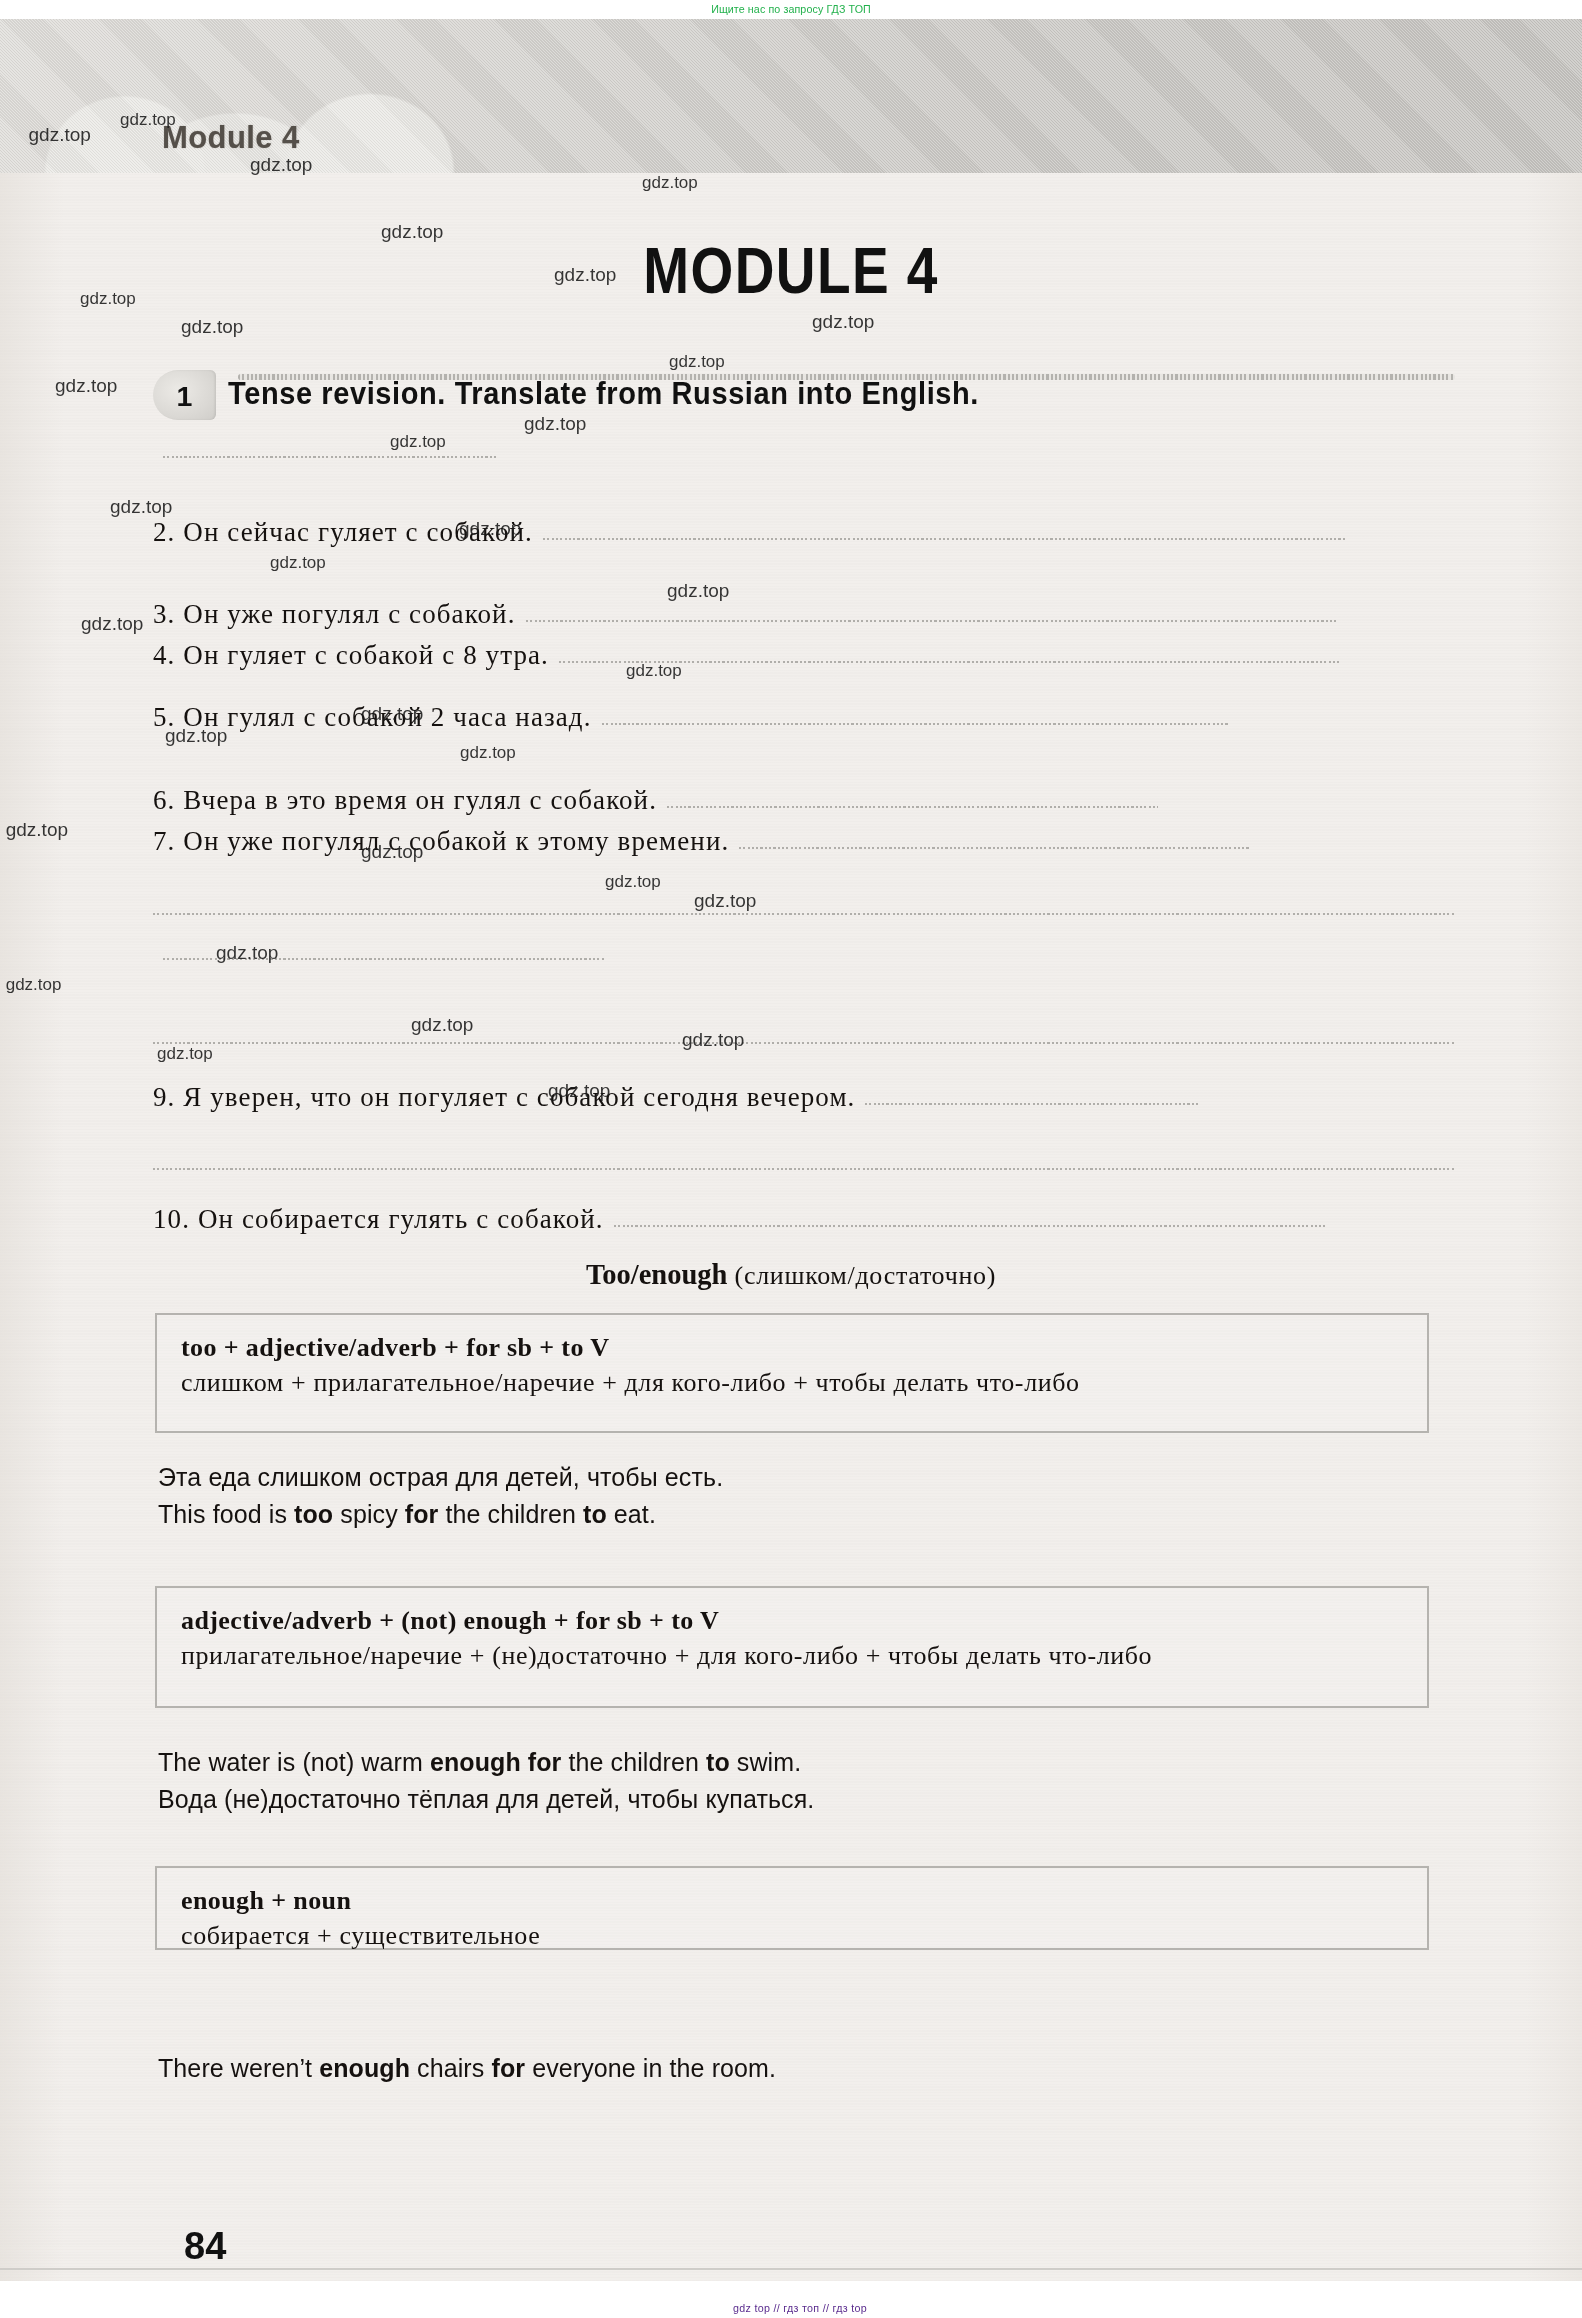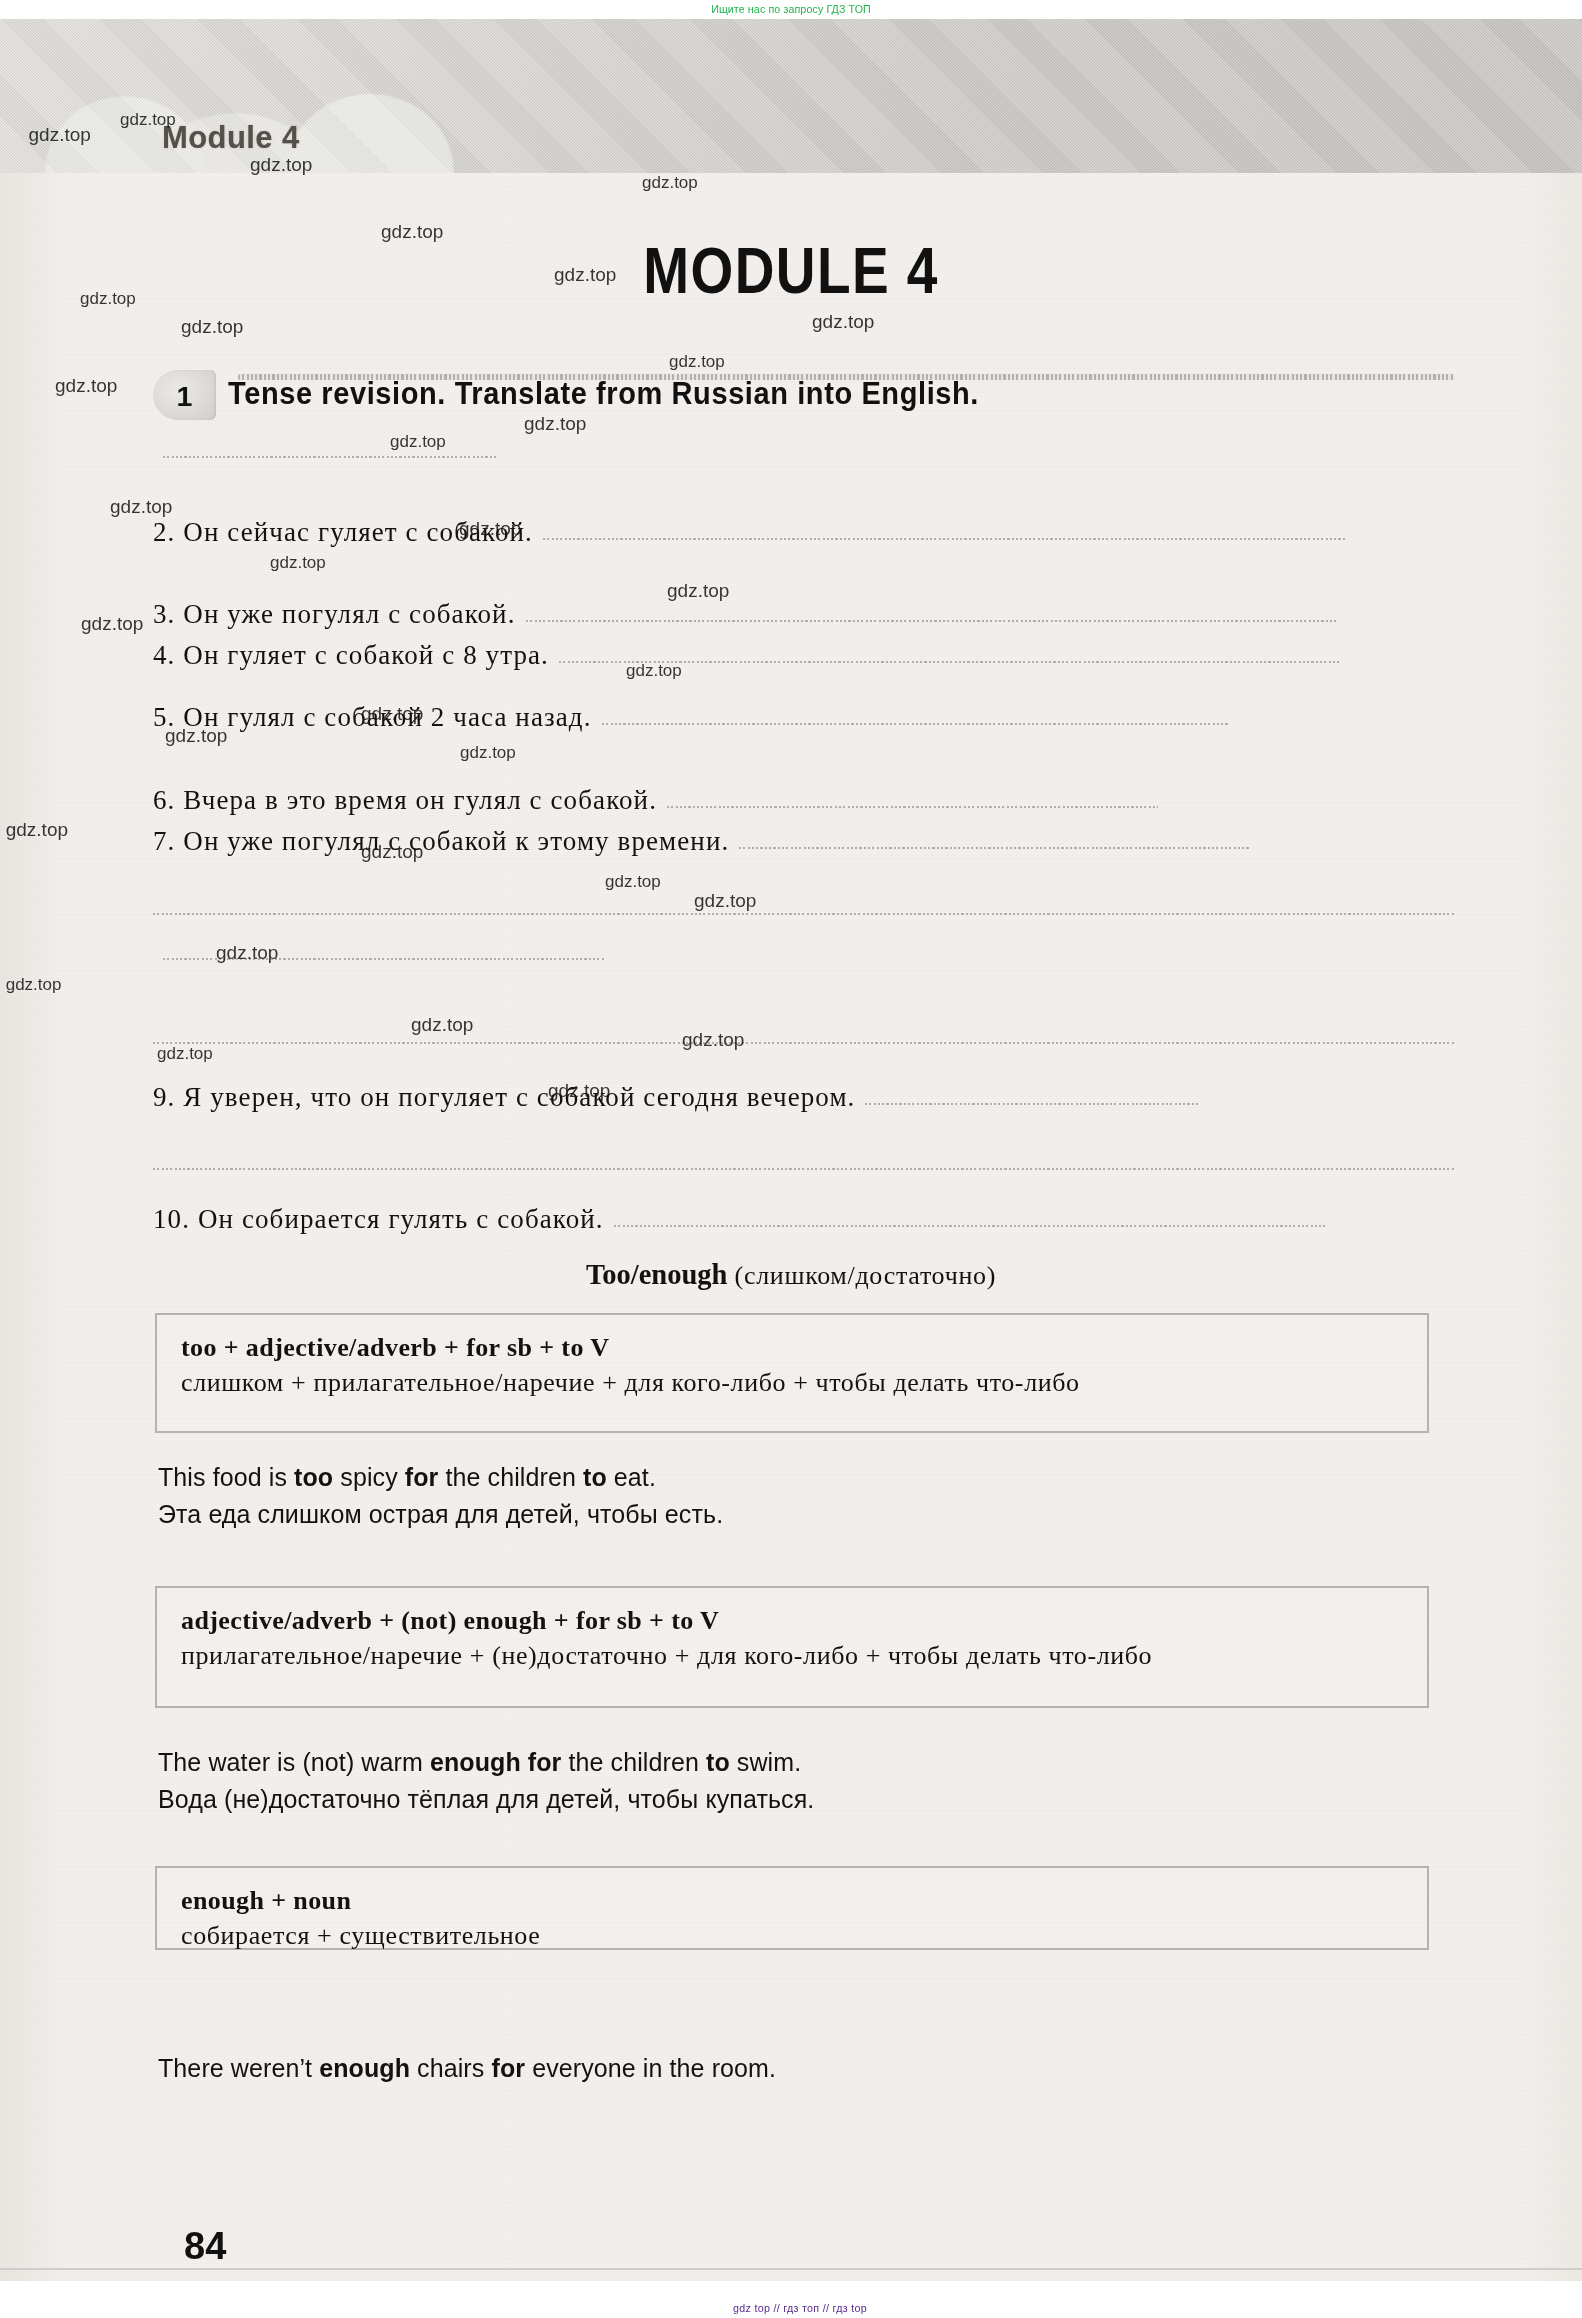--- a/index.html
+++ b/index.html
@@ -252,22 +252,22 @@
     <div id="too-enough-heading">
       <span class="en">Too/enough </span><span class="ru">(слишком/достаточно)</span>
     </div>
 
     <div class="rule-box" style="top:1140px;height:120px">
       <div class="formula">too + adjective/adverb + for sb + to V</div>
       <div class="gloss">слишком + прилагательное/наречие + для кого-либо + чтобы делать что-либо</div>
     </div>
 
     <div class="example" style="top:1286px">
+      <div>Эта еда слишком острая для детей, чтобы есть.</div>
       <div><span>This food is </span><b>too</b><span> spicy </span><b>for</b><span> the children </span><b>to</b><span> eat.</span></div>
-      <div>Эта еда слишком острая для детей, чтобы есть.</div>
     </div>
 
     <div class="rule-box" style="top:1413px;height:122px">
       <div class="formula">adjective/adverb + (not) enough + for sb + to V</div>
       <div class="gloss">прилагательное/наречие + (не)достаточно + для кого-либо + чтобы делать что-либо</div>
     </div>
 
     <div class="example" style="top:1571px">
       <div><span>The water is (not) warm </span><b>enough for</b><span> the children </span><b>to</b><span> swim.</span></div>
       <div>Вода (не)достаточно тёплая для детей, чтобы купаться.</div>

